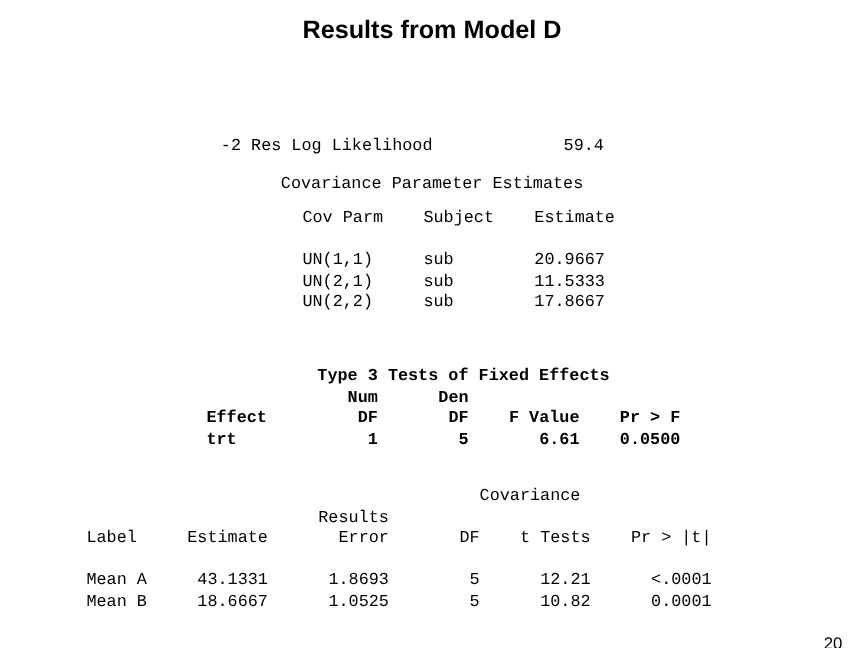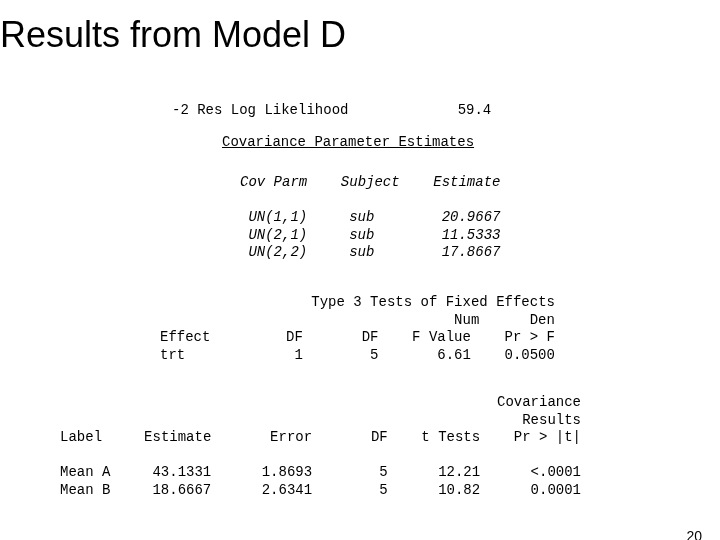--- a/index.html
+++ b/index.html
@@ -14,32 +14,31 @@
     position: relative;
   }
   .slide {
     width: 720px;
     height: 540px;
     position: relative;
     box-sizing: border-box;
   }
   h1 {
     font-family: Arial, Helvetica, sans-serif;
-    font-weight: normal;
-    font-size: 36px;
-    text-align: left;
+    font-weight: bold;
+    font-size: 21px;
+    text-align: center;
     margin: 14px 0 22px 0;
   }
   pre {
-    margin: 0;
+    margin: 12px;
     font-family: "Courier New", Courier, monospace;
     font-size: 14px;
     line-height: 1.25;
     white-space: pre;
-    text-align: right;
   }
   .block {
     position: absolute;
   }
   .page-num {
     position: absolute;
     right: 18px;
     bottom: 10px;
     font-family: Arial, Helvetica, sans-serif;
     font-size: 14px;
@@ -49,42 +48,42 @@
 <body>
 
 <div class="slide">
 
   <h1>Results from Model D</h1>
 
   <div class="block" style="left:172px; top:88px;">
     <pre><span>-2 Res Log Likelihood</span>             <span>59.4</span></pre>
   </div>
 
-  <div class="block" style="left:222px; top:120px;text-decoration:underline;">
+  <div class="block" style="left:222px; top:120px;">
     <pre>Covariance Parameter Estimates</pre>
   </div>
-  <div class="block" style="left:240px; top:160px;font-style:italic;">
+  <div class="block" style="left:240px; top:148px;">
 <pre><span>Cov Parm</span>    <span>Subject</span>    <span>Estimate</span>
 
 <span>UN(1,1)</span>     <span>sub</span>        <span>20.9667</span>
 <span>UN(2,1)</span>     <span>sub</span>        <span>11.5333</span>
 <span>UN(2,2)</span>     <span>sub</span>        <span>17.8667</span></pre>
   </div>
 
-  <div class="block" style="left:160px; top:280px;">
+  <div class="block" style="left:160px; top:280px;font-weight:bold;">
 <pre>           <span>Type 3 Tests of Fixed Effects</span>
               <span>Num</span>      <span>Den</span>
 <span>Effect</span>         <span>DF</span>       <span>DF</span>    <span>F Value</span>    <span>Pr &gt; F</span>
 <span>trt</span>             <span>1</span>        <span>5</span>       <span>6.61</span>    <span>0.0500</span></pre>
   </div>
 
   <div class="block" style="left:60px; top:380px;">
 <pre>                                       <span>Covariance</span>
                        <span>Results</span>
 <span>Label</span>     <span>Estimate</span>       <span>Error</span>       <span>DF</span>    <span>t Tests</span>    <span>Pr &gt; |t|</span>
 
 <span>Mean A</span>     <span>43.1331</span>      <span>1.8693</span>        <span>5</span>      <span>12.21</span>      <span>&lt;.0001</span>
-<span>Mean B</span>     <span>18.6667</span>      <span>2.6341</span>        <span>5</span>      <span>10.82</span>      <span>0.0001</span></pre>
+<span>Mean B</span>     <span>18.6667</span>      <span>1.0525</span>        <span>5</span>      <span>10.82</span>      <span>0.0001</span></pre>
   </div>
 
   <div class="page-num">20</div>
 
 </div>
 
 </body></html>

